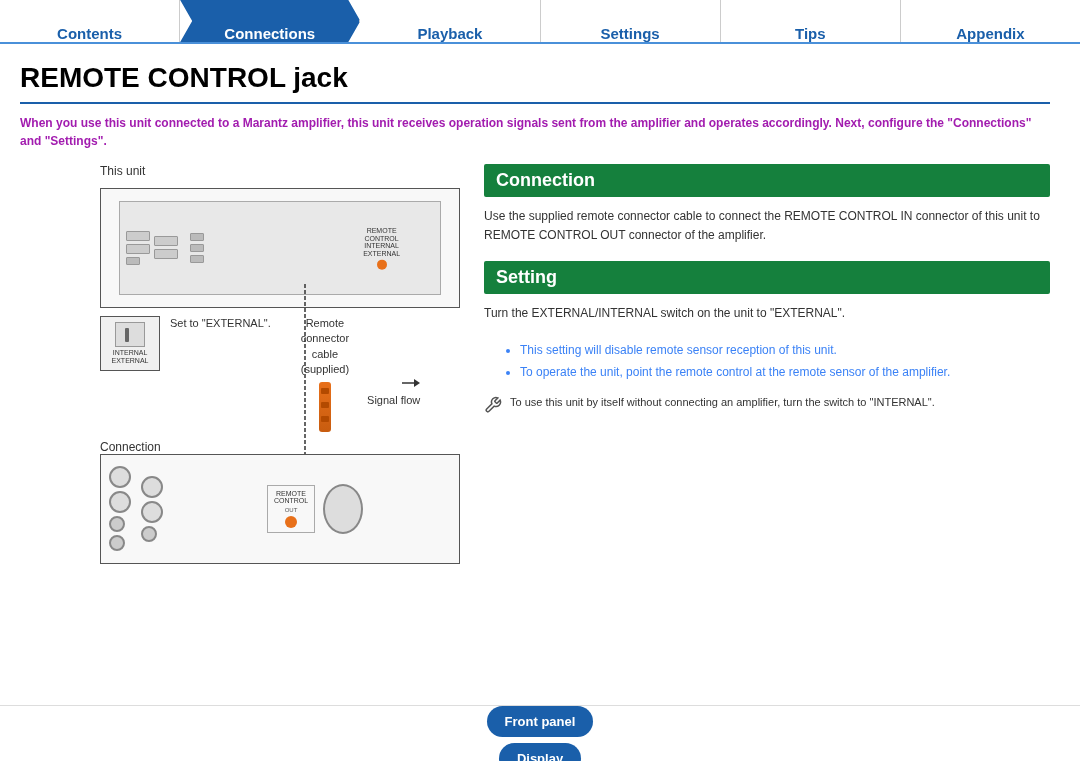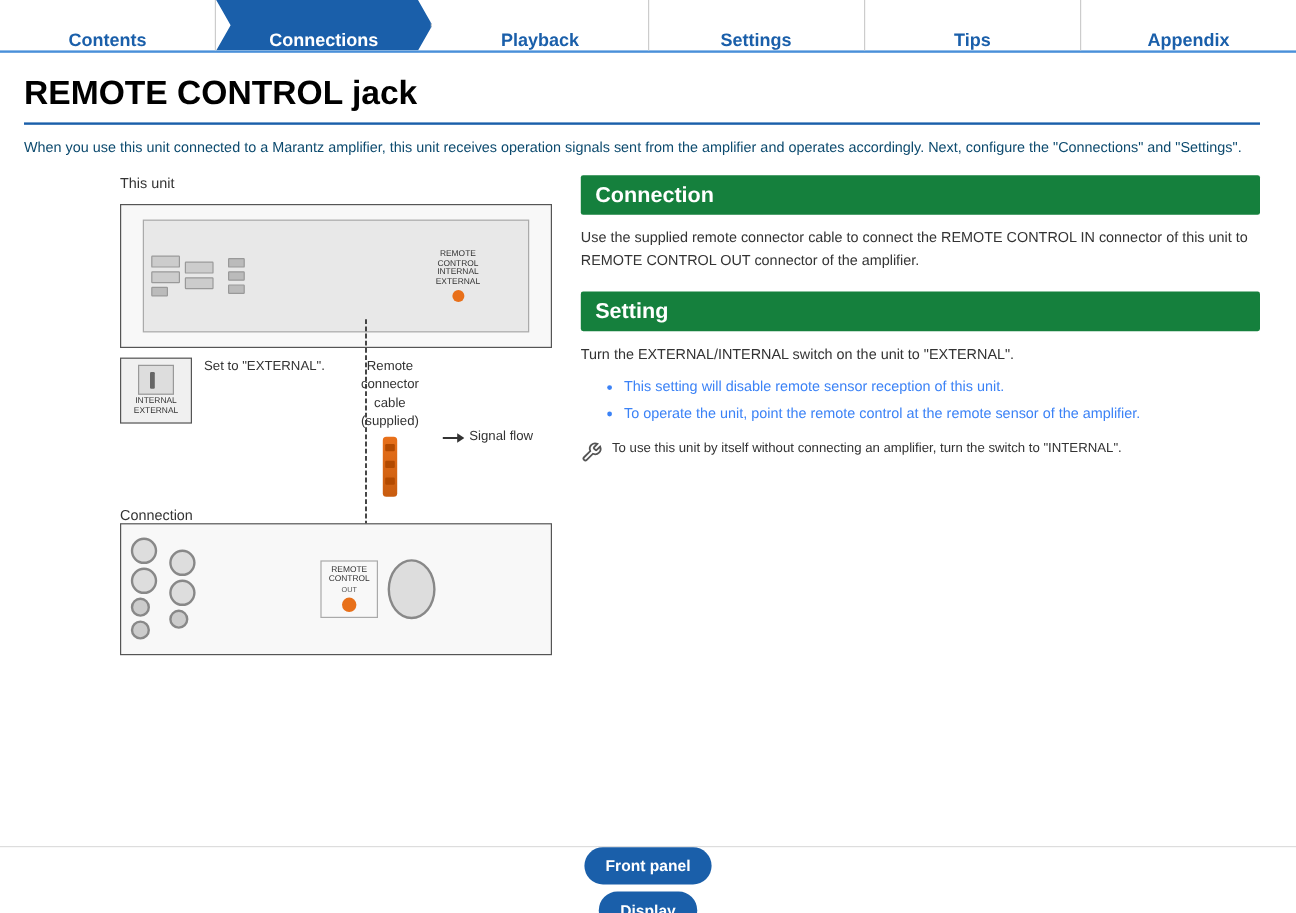--- a/index.html
+++ b/index.html
@@ -54,23 +54,24 @@
       font-size: 28px;
       font-weight: bold;
       color: #000;
       border-bottom: 2px solid #1a5faa;
       padding-bottom: 8px;
       margin-bottom: 10px;
     }
 
     .intro-text {
       font-size: 12px;
-      color: #0c4a6e;
+      color: #a21caf;
       margin-bottom: 14px;
       line-height: 1.5;
+      font-weight: bold;
     }
 
     .content-area {
       display: flex;
       gap: 24px;
     }
 
     .diagram-label-this-unit {
       font-size: 12px;
       color: #333;
@@ -247,21 +248,21 @@
       list-style: disc;
       margin-left: 36px;
       font-size: 12px;
       color: #3b82f6;
       line-height: 1.8;
     }
 
     .setting-text {
       font-size: 12px;
       color: #333;
-      margin-bottom: 8px;
+      margin-bottom: 18px;
       line-height: 1.5;
     }
 
     .note-box {
       display: flex;
       gap: 8px;
       margin-top: 10px;
       align-items: flex-start;
     }
     .wrench-icon {
@@ -403,21 +404,21 @@
         <div style="margin-left:30px; display:flex; flex-direction:column; align-items:center;">
           <div style="font-size:11px; color:#333; text-align:center; line-height:1.4;">Remote<br>connector<br>cable<br>(supplied)</div>
 
           <div style="width:12px; height:50px; background:linear-gradient(to bottom, #e8701a, #c85c0f); border-radius:3px; margin-top:4px; position:relative;">
             <div style="width:8px; height:6px; background:#b34a00; position:absolute; top:6px; left:2px; border-radius:1px;"></div>
             <div style="width:8px; height:6px; background:#b34a00; position:absolute; top:20px; left:2px; border-radius:1px;"></div>
             <div style="width:8px; height:6px; background:#b34a00; position:absolute; top:34px; left:2px; border-radius:1px;"></div>
           </div>
         </div>
         <div style="margin-left:18px; margin-top:60px;">
-          <div style="display:flex; align-items:flex-start; gap:4px;">
+          <div style="display:flex; align-items:flex-end; gap:4px;flex-direction:column;">
             <svg width="20" height="14" viewBox="0 0 20 14">
               <line x1="2" y1="7" x2="16" y2="7" stroke="#333" stroke-width="1.5"></line>
               <polygon points="14,3 20,7 14,11" fill="#333"></polygon>
             </svg>
             <span style="font-size:11px; color:#333;">Signal flow</span>
           </div>
         </div>
       </div>
 
       <svg style="position:absolute; left:265px; top:0; width:40px; height:420px; pointer-events:none;">

